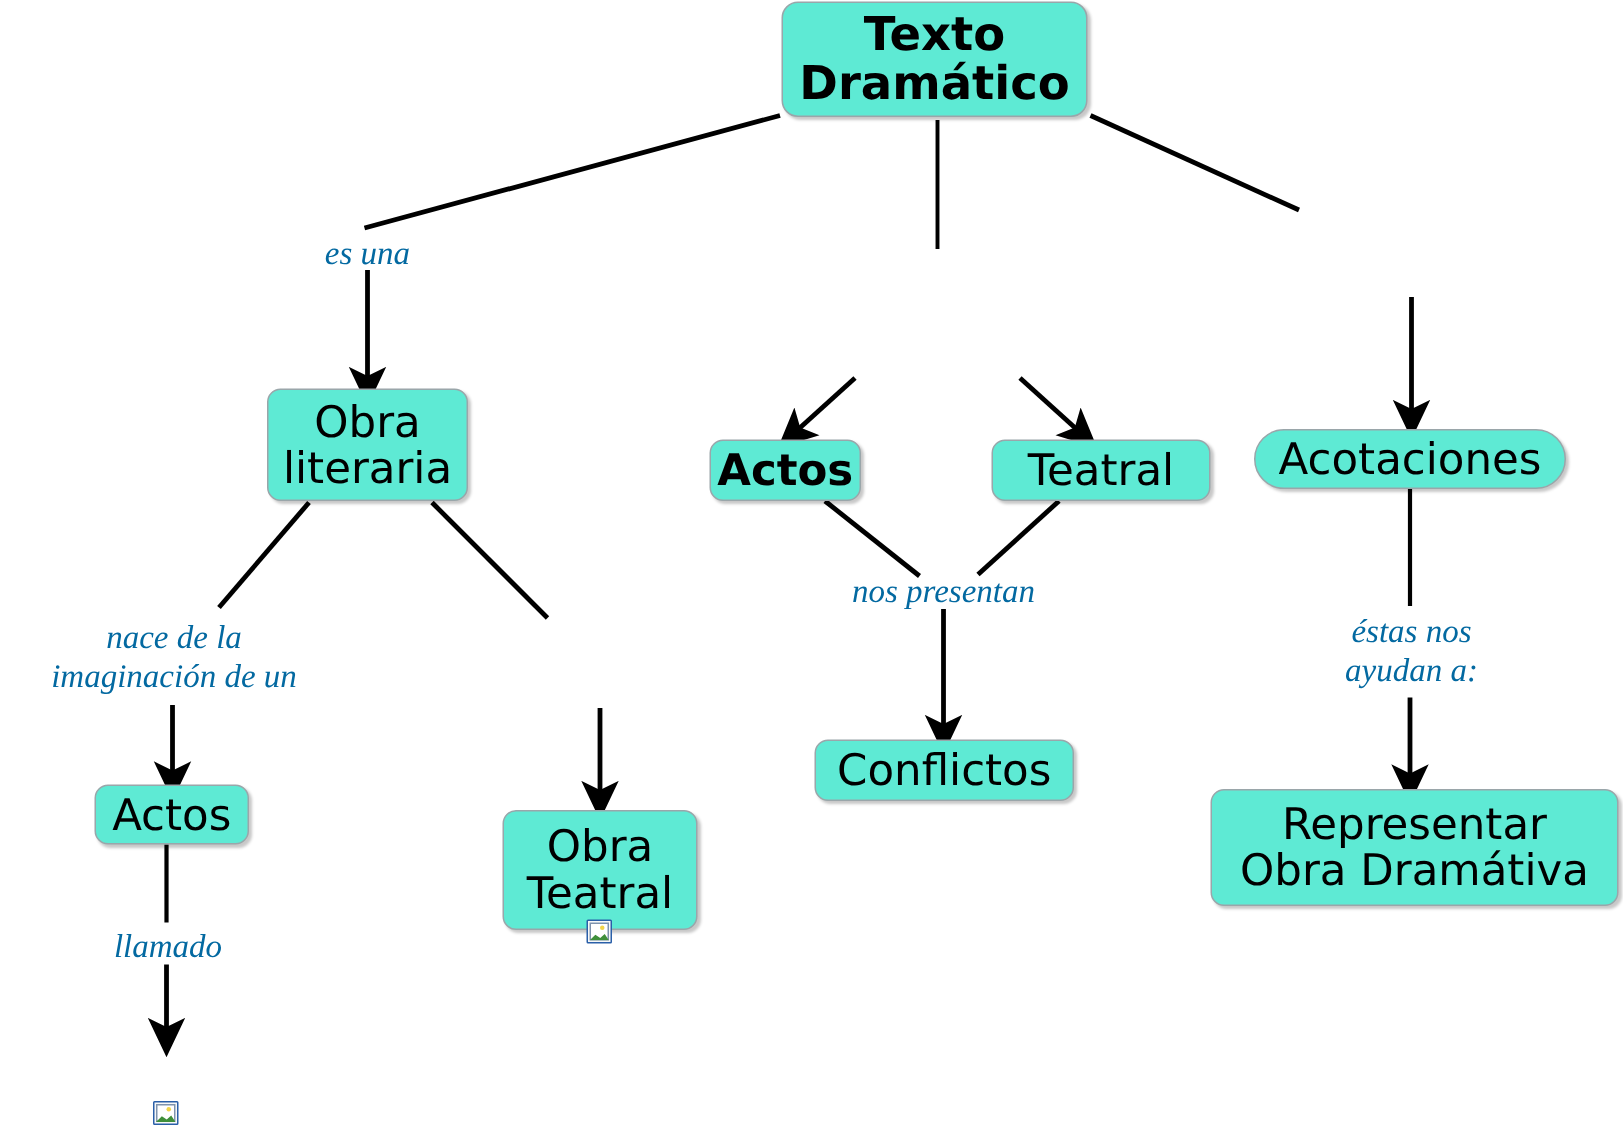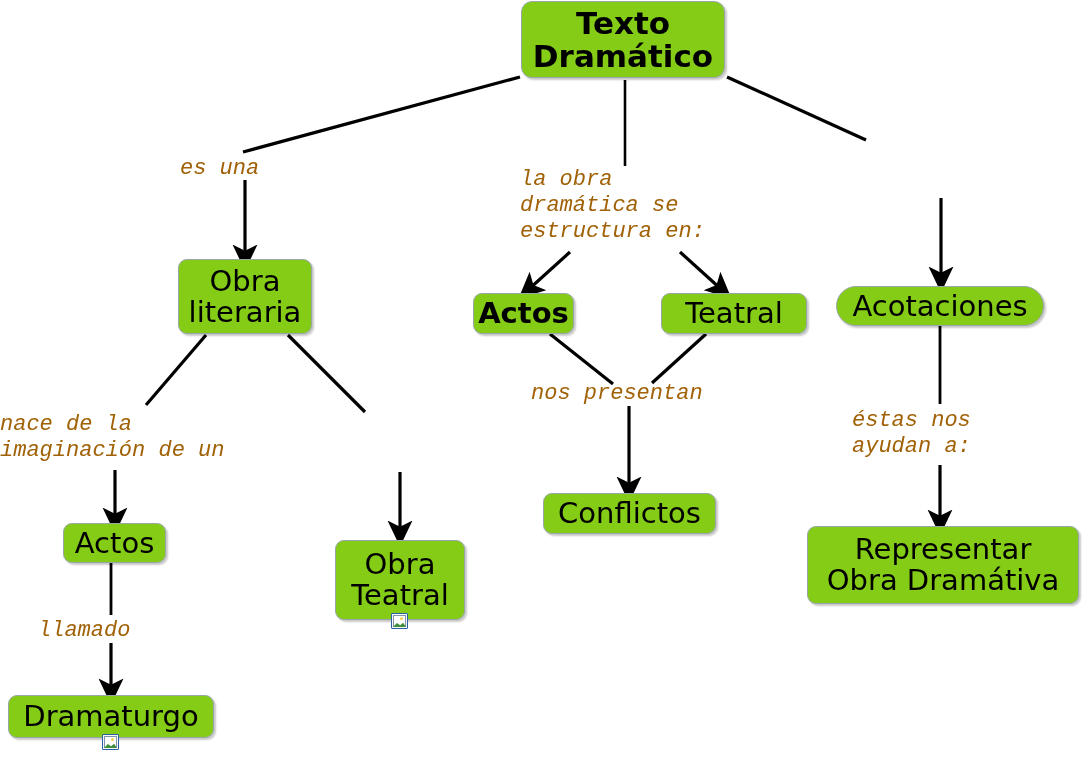--- a/index.html
+++ b/index.html
@@ -22,21 +22,21 @@
   svg#edges {
     position: absolute;
     left: 0;
     top: 0;
     width: 1082px;
     height: 757px;
   }
   .node {
     position: absolute;
     box-sizing: border-box;
-    background: #84cc16;
+    background: #5eead4;
     border: 1px solid #9aa6aa;
     border-radius: 9px;
     box-shadow: 2px 2px 2px rgba(0,0,0,0.22);
     display: flex;
     align-items: center;
     justify-content: center;
     text-align: center;
     color: #000000;
     font-family: "DejaVu Sans", sans-serif;
     font-weight: normal;
@@ -44,23 +44,23 @@
     white-space: pre-line;
     z-index: 3;
   }
   .node.root {
     font-weight: bold;
     border-radius: 11px;
   }
   .edge-label {
     position: absolute;
     font-style: italic;
-    font-family: Liberation Mono, monospace;
-    color: #a16207;
-    text-align: left;
+    font-family: Liberation Serif, serif;
+    color: #0369a1;
+    text-align: center;
     line-height: 1.19;
     white-space: pre-line;
     z-index: 4;
   }
   .img-badge {
     position: absolute;
     width: 17px;
     height: 16px;
     box-sizing: border-box;
     border: 1px solid #2a5fa8;
@@ -153,32 +153,28 @@
     <span class="sky"></span>
     <span class="sun"></span>
     <span class="hill"></span>
   </div>
 
   <div class="node" style="left:543px; top:493px; width:173px; height:41px; font-size:29px;">Conflictos</div>
 
   <div class="node" style="left:807px; top:526px; width:272px; height:78px; font-size:29px;">Representar
 Obra Dramátiva</div>
 
-  <div class="node" style="left:8px; top:695px; width:206px; height:43px; font-size:29px;">Dramaturgo</div>
   <div class="img-badge" style="left:102px; top:734px;">
     <span class="sky"></span>
     <span class="sun"></span>
     <span class="hill"></span>
   </div>
 
   <div class="edge-label" style="left:180px; top:156px; width:130px; font-size:22px;">es una</div>
 
-  <div class="edge-label" style="left:520px; top:167px; width:212px; font-size:22px;">la obra
-dramática se
-estructura en:</div>
 
 
   <div class="edge-label" style="left:0px; top:412px; width:232px; font-size:22px;">nace de la
 imaginación de un</div>
 
 
   <div class="edge-label" style="left:531px; top:381px; width:196px; font-size:22px;">nos presentan</div>
 
   <div class="edge-label" style="left:852px; top:408px; width:178px; font-size:22px;">éstas nos
 ayudan a:</div>

